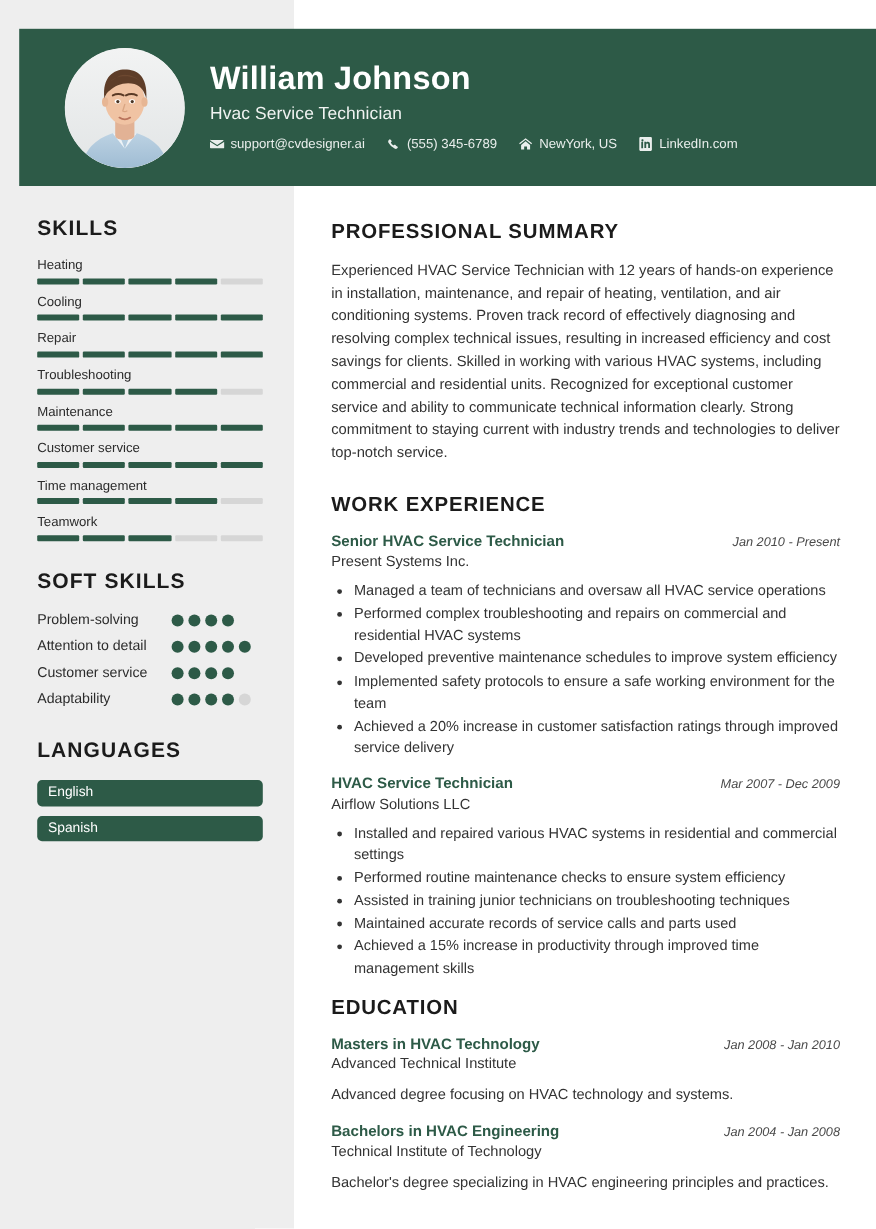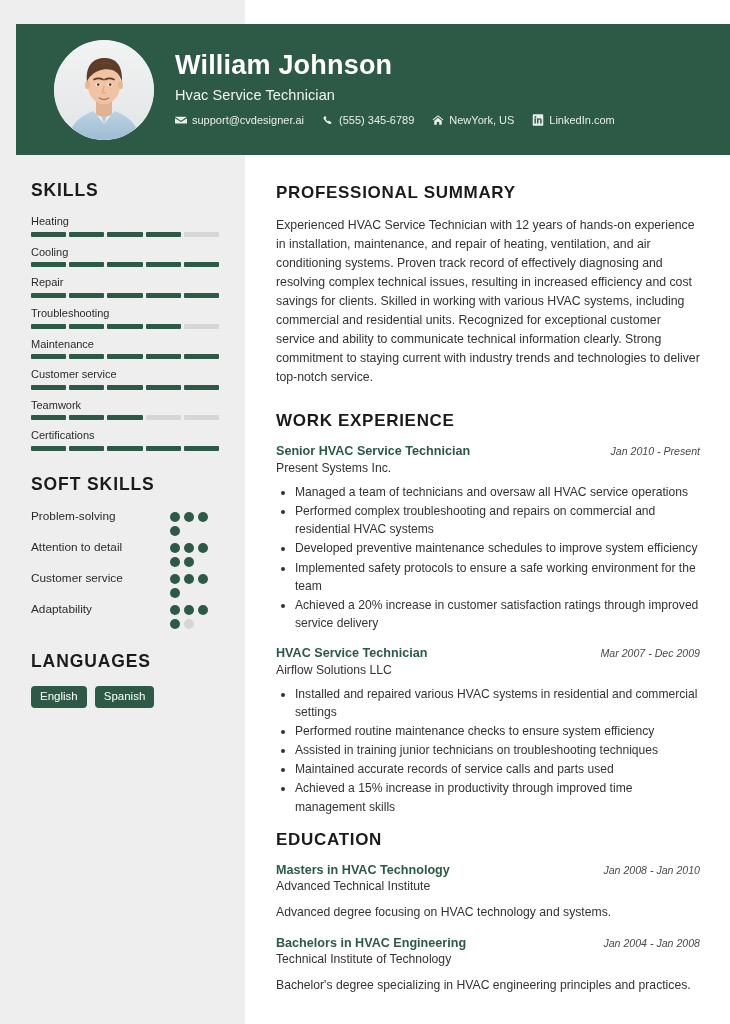--- a/index.html
+++ b/index.html
@@ -147,21 +147,20 @@
   }
   .seg.on { background: #2d5a47; }
 
   
   .softskills { margin-top: 23px; }
   .soft-row {
     display: flex;
     align-items: flex-start;
     margin-bottom: 4px;
     min-height: 18px;
-    gap: 27px;
   }
   .soft-label {
     font-size: 11.8px;
     color: #2b2b2b;
     width: 112px;
     flex: 0 0 112px;
     line-height: 1.25;
   }
   .dots {
     display: flex;
@@ -172,21 +171,21 @@
   }
   .dot {
     width: 10px; height: 10px;
     border-radius: 50%;
     background: #d6d6d6;
   }
   .dot.on { background: #2d5a47; }
 
   
   .languages { margin-top: 22px; }
-  .lang-list { display: flex; gap: 8px; flex-wrap: wrap; }
+  .lang-list { display: flex; gap: 8px; flex-wrap: wrap; flex-direction: column; }
   .lang-badge {
     background: #2d5a47;
     color: #ffffff;
     font-size: 11.5px;
     padding: 4px 9px 5px;
     border-radius: 4px;
     line-height: 1.1;
   }
 
   
@@ -416,37 +415,37 @@
               <div class="skill-label">Customer service</div>
               <div class="skill-bar">
                 <span class="seg on"></span>
                 <span class="seg on"></span>
                 <span class="seg on"></span>
                 <span class="seg on"></span>
                 <span class="seg on"></span>
               </div>
             </div>
             <div class="skill-row">
+              <div class="skill-label">Time management</div>
+              <div class="skill-bar">
+                <span class="seg on"></span>
+                <span class="seg on"></span>
+                <span class="seg on"></span>
+                <span class="seg on"></span>
+                <span class="seg"></span>
+              </div>
+            </div>
+            <div class="skill-row">
               <div class="skill-label">Teamwork</div>
               <div class="skill-bar">
                 <span class="seg on"></span>
                 <span class="seg on"></span>
                 <span class="seg on"></span>
                 <span class="seg"></span>
                 <span class="seg"></span>
-              </div>
-            </div>
-            <div class="skill-row">
-              <div class="skill-label">Certifications</div>
-              <div class="skill-bar">
-                <span class="seg on"></span>
-                <span class="seg on"></span>
-                <span class="seg on"></span>
-                <span class="seg on"></span>
-                <span class="seg on"></span>
               </div>
             </div>
           </div>
       </section>
 
       <section class="softskills">
         <div class="side-heading">SOFT SKILLS</div>
         <div id="soft-list">
             <div class="soft-row">
               <div class="soft-label">Problem-solving</div>

